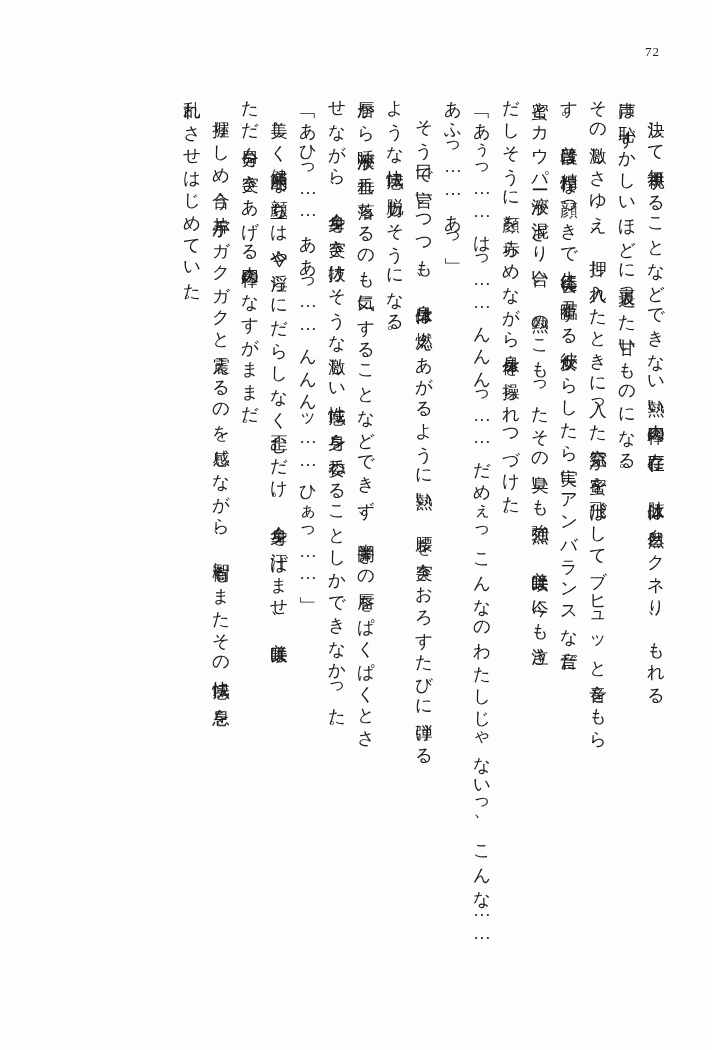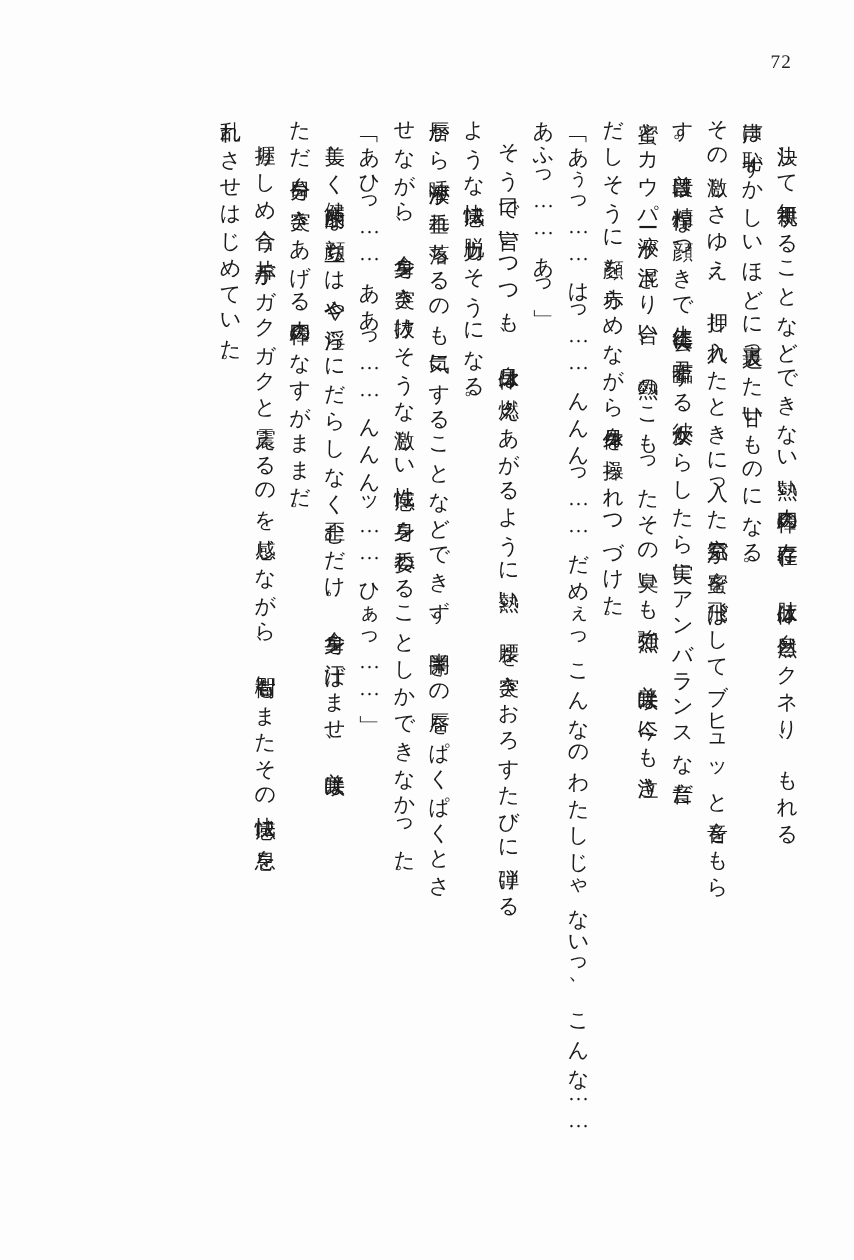--- a/index.html
+++ b/index.html
@@ -19,21 +19,21 @@
     position: absolute;
     inset: 0;
     width: 712px;
     height: 1050px;
     background: #fdfdfd;
   }
   .page-number {
     position: absolute;
     top: 44px;
     right: 52px;
-    font-size: 16px;
+    font-size: 13px;
     letter-spacing: 1px;
     color: #222;
     font-family: "Liberation Serif", "DejaVu Serif", serif;
   }
   .body-text {
     position: absolute;
     top: 88px;
     right: 48px;
     left: 52px;
     bottom: 60px;

